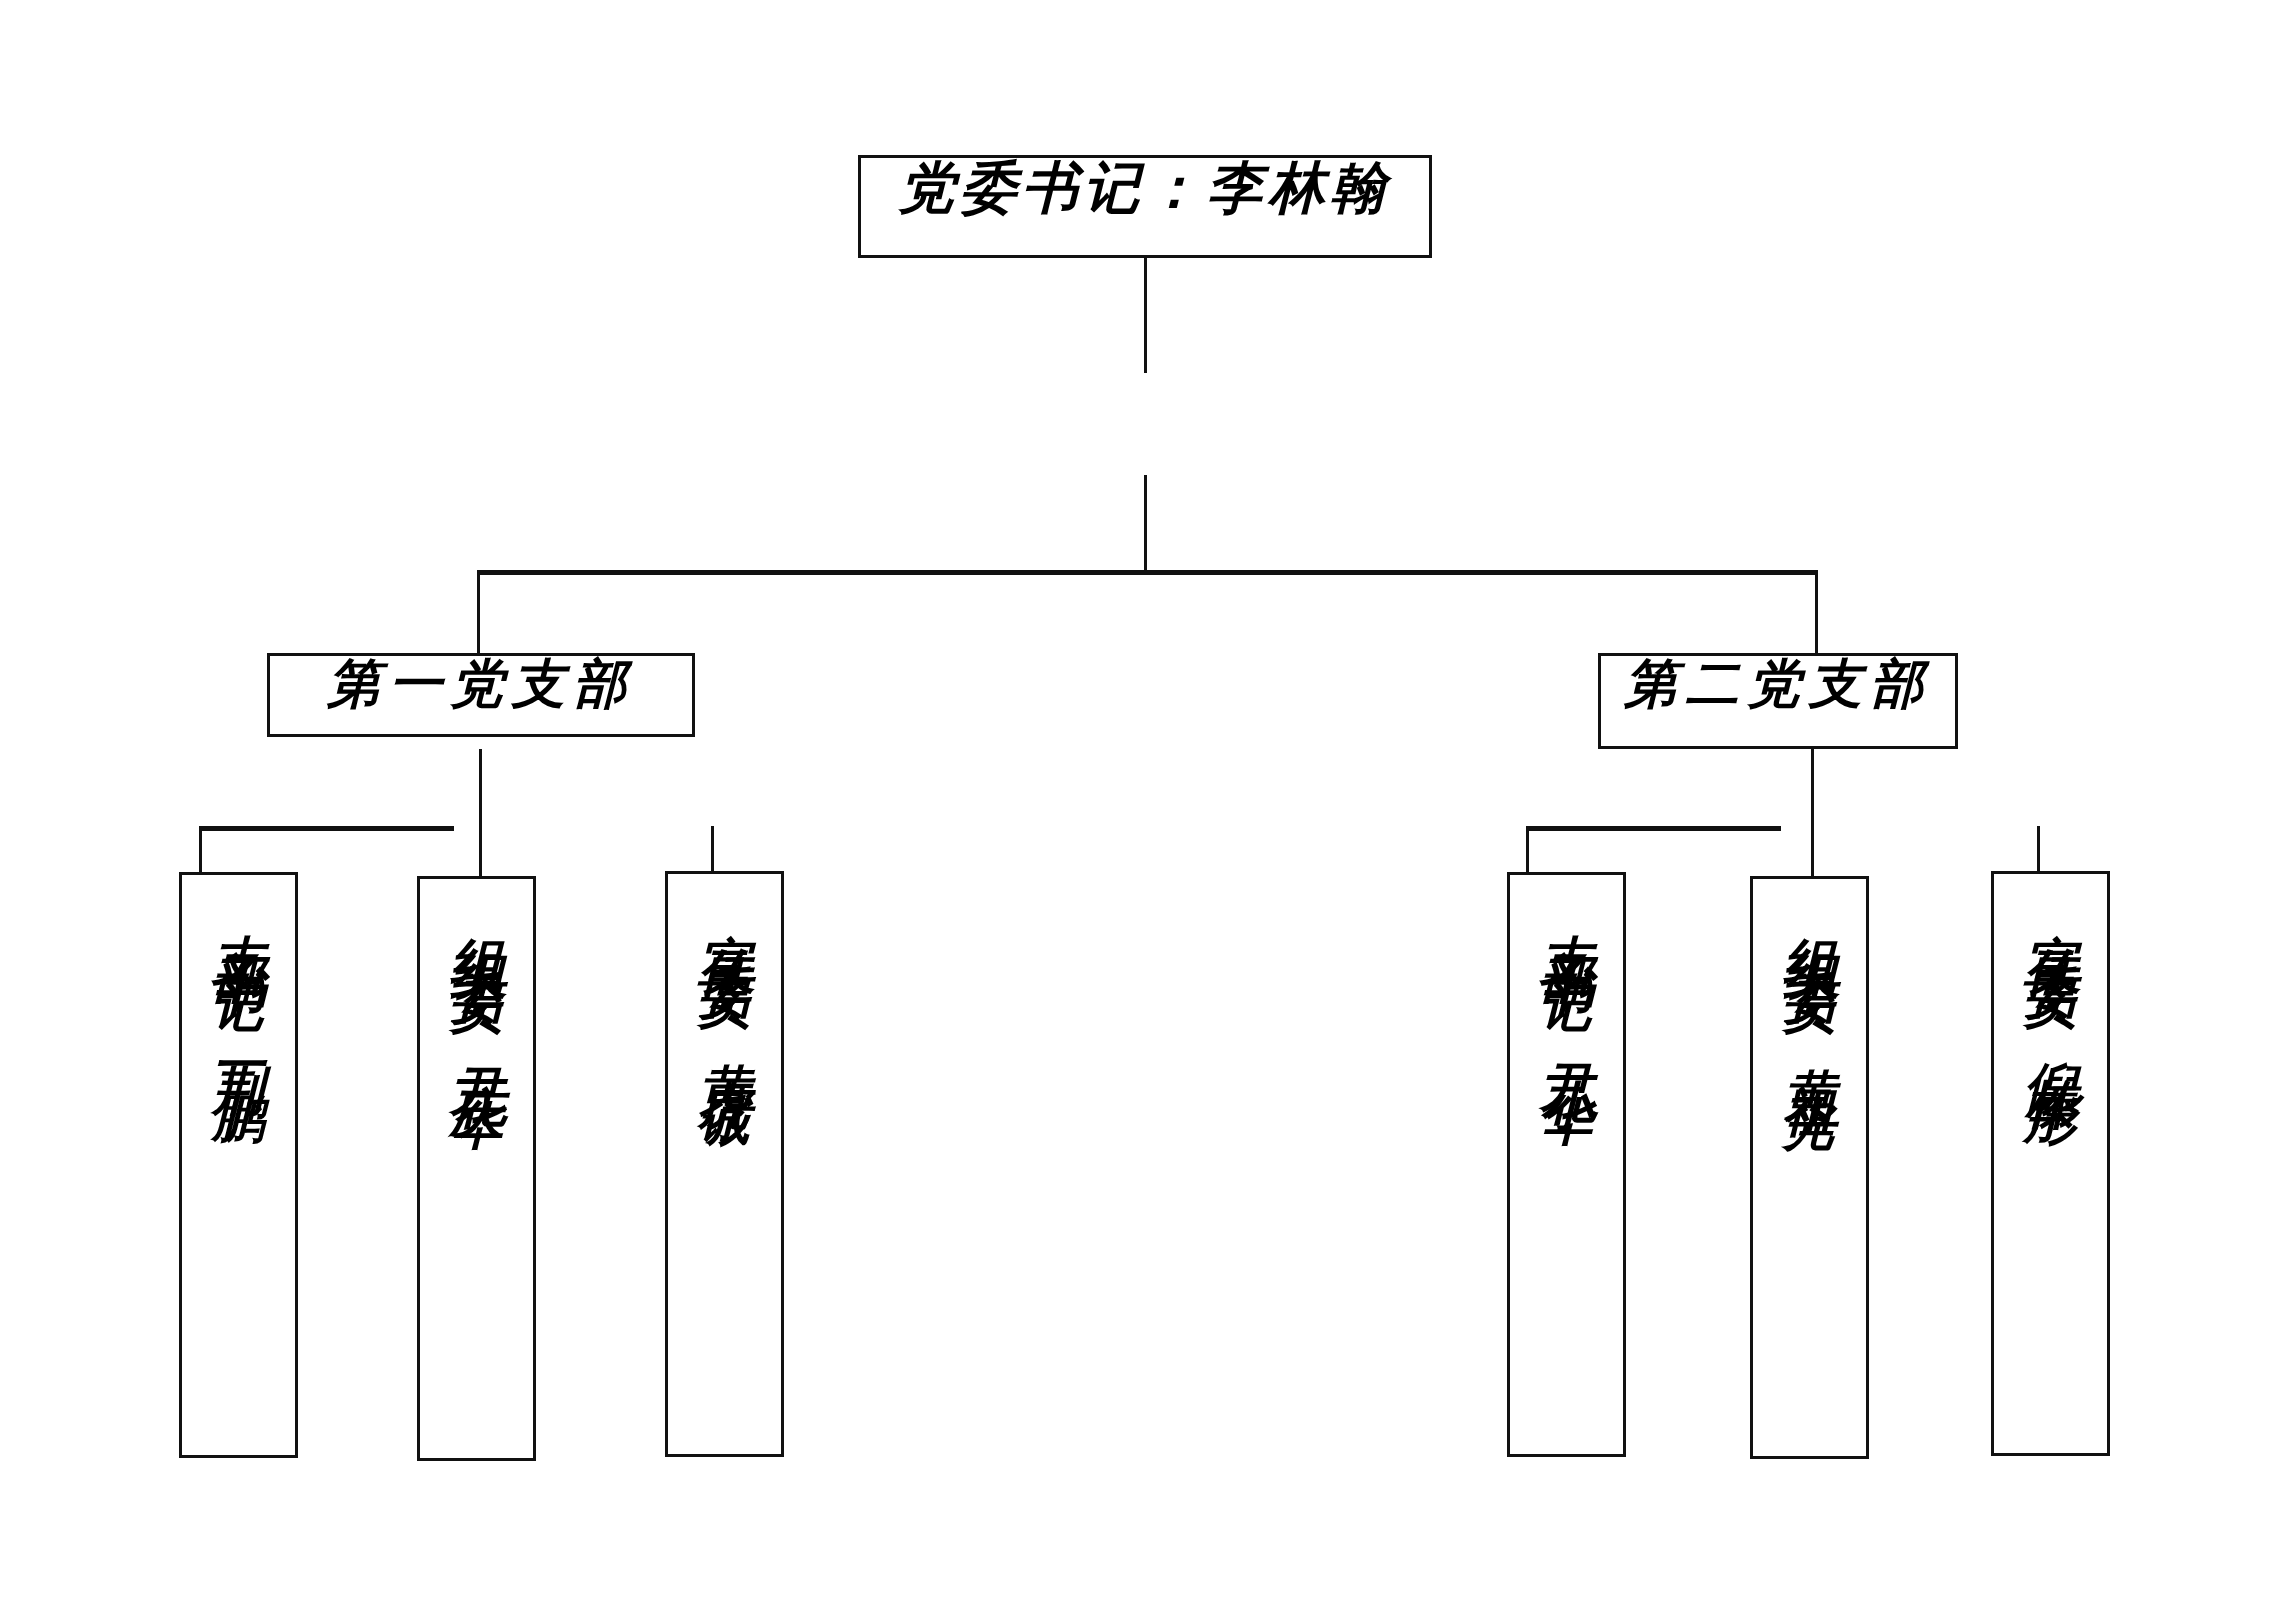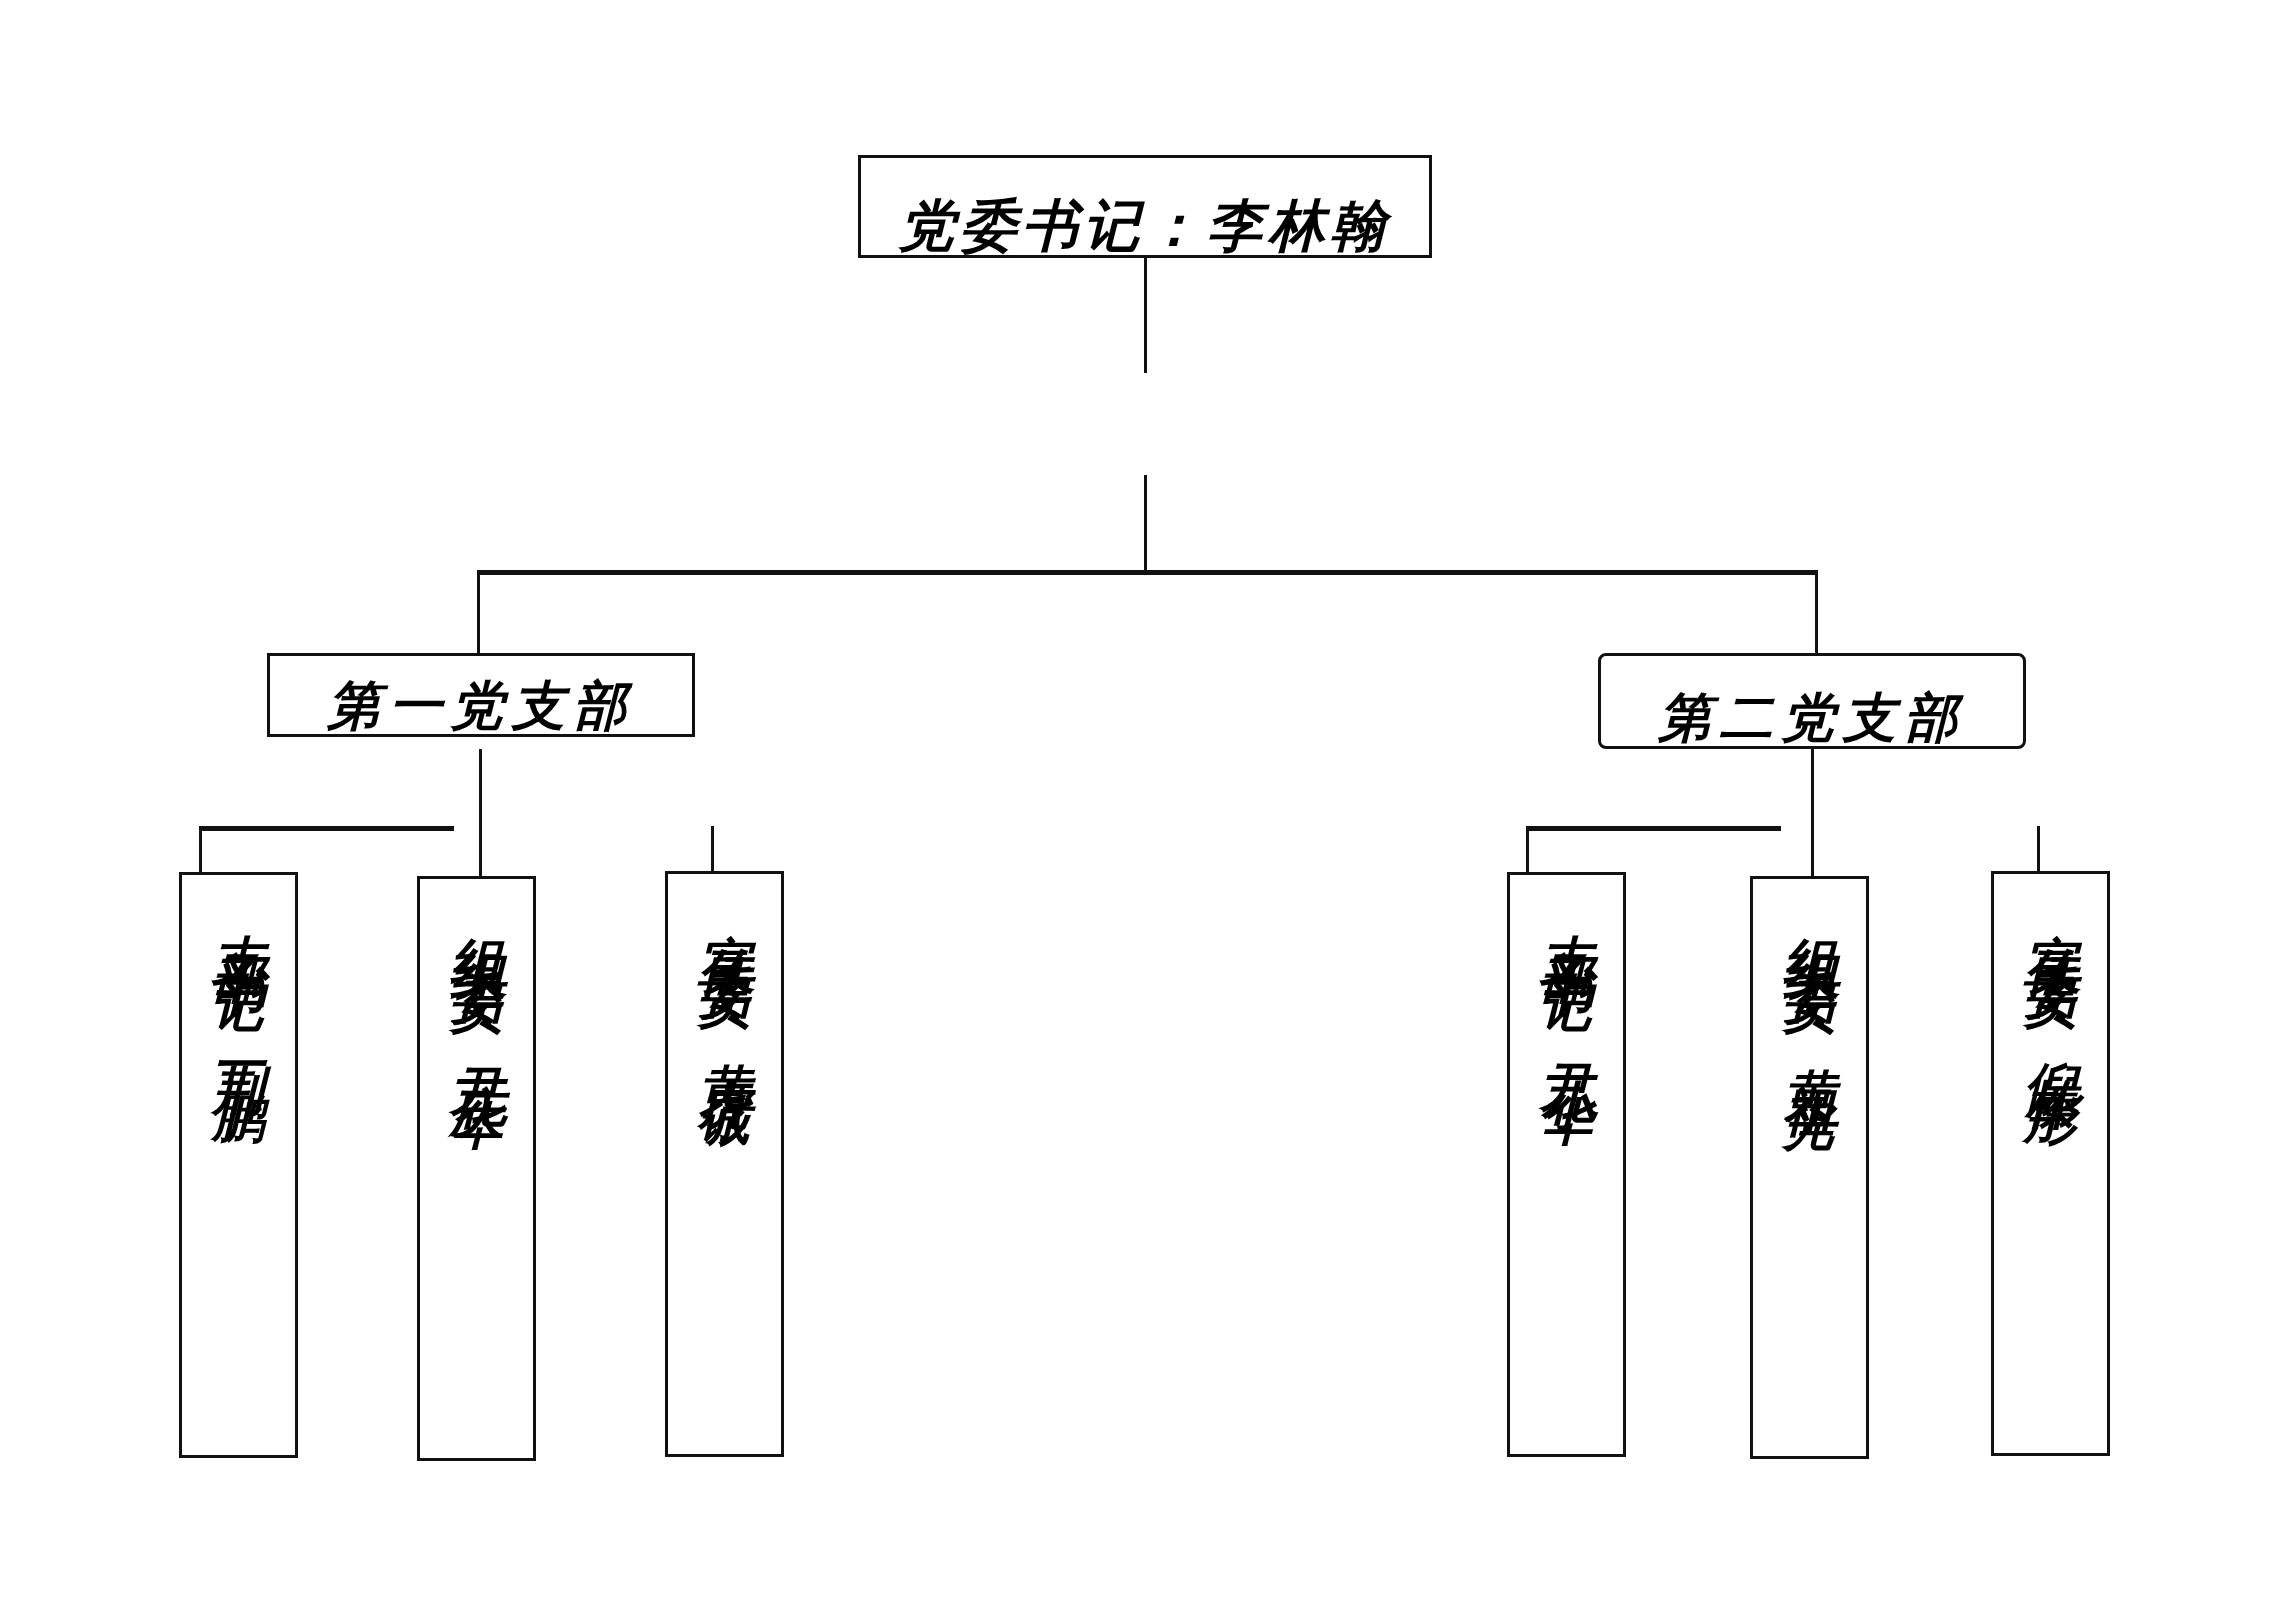--- a/index.html
+++ b/index.html
@@ -18,21 +18,21 @@
     overflow: hidden;
   }
 
   
   .node {
     position: absolute;
     box-sizing: border-box;
     border: 3.3px solid #111111;
     background: #ffffff;
     display: flex;
-    align-items: flex-end;
+    align-items: flex-start;
     justify-content: center;
     z-index: 3;
   }
   .node .label {
     display: block;
     color: #000000;
     font-family: "DejaVu Serif", "Liberation Serif", serif;
     font-weight: 700;
     font-style: italic;
     letter-spacing: 0.10em;
@@ -87,21 +87,21 @@
 
   <div class="conn v" style="left:1144px; top:475px; height:99px;"></div>
   <div class="conn h" style="left:477px; top:570px; width:1341px;"></div>
   <div class="conn v" style="left:477px; top:570px; height:85px;"></div>
   <div class="conn v" style="left:1815px; top:570px; height:85px;"></div>
 
   <div class="node branch" style="left:267px; top:653px; width:428px; height:84px;">
     <span class="label">第一党支部</span>
   </div>
 
-  <div class="node branch" style="left:1598px; top:653px; width:428px; height:96px;border-radius:8px;">
+  <div class="node branch" style="left:1598px; top:653px; width:360px; height:96px;">
     <span class="label">第二党支部</span>
   </div>
 
   <div class="conn v" style="left:479px; top:749px; height:79px;"></div>
   <div class="conn h" style="left:199px; top:826px; width:255px;"></div>
   <div class="conn v" style="left:199px; top:826px; height:49px;"></div>
   <div class="conn v" style="left:479px; top:826px; height:52px;"></div>
   <div class="conn v" style="left:711px; top:826px; height:47px;"></div>
 
   <div class="node vert" style="left:179px; top:872px; width:119px; height:586px;">

